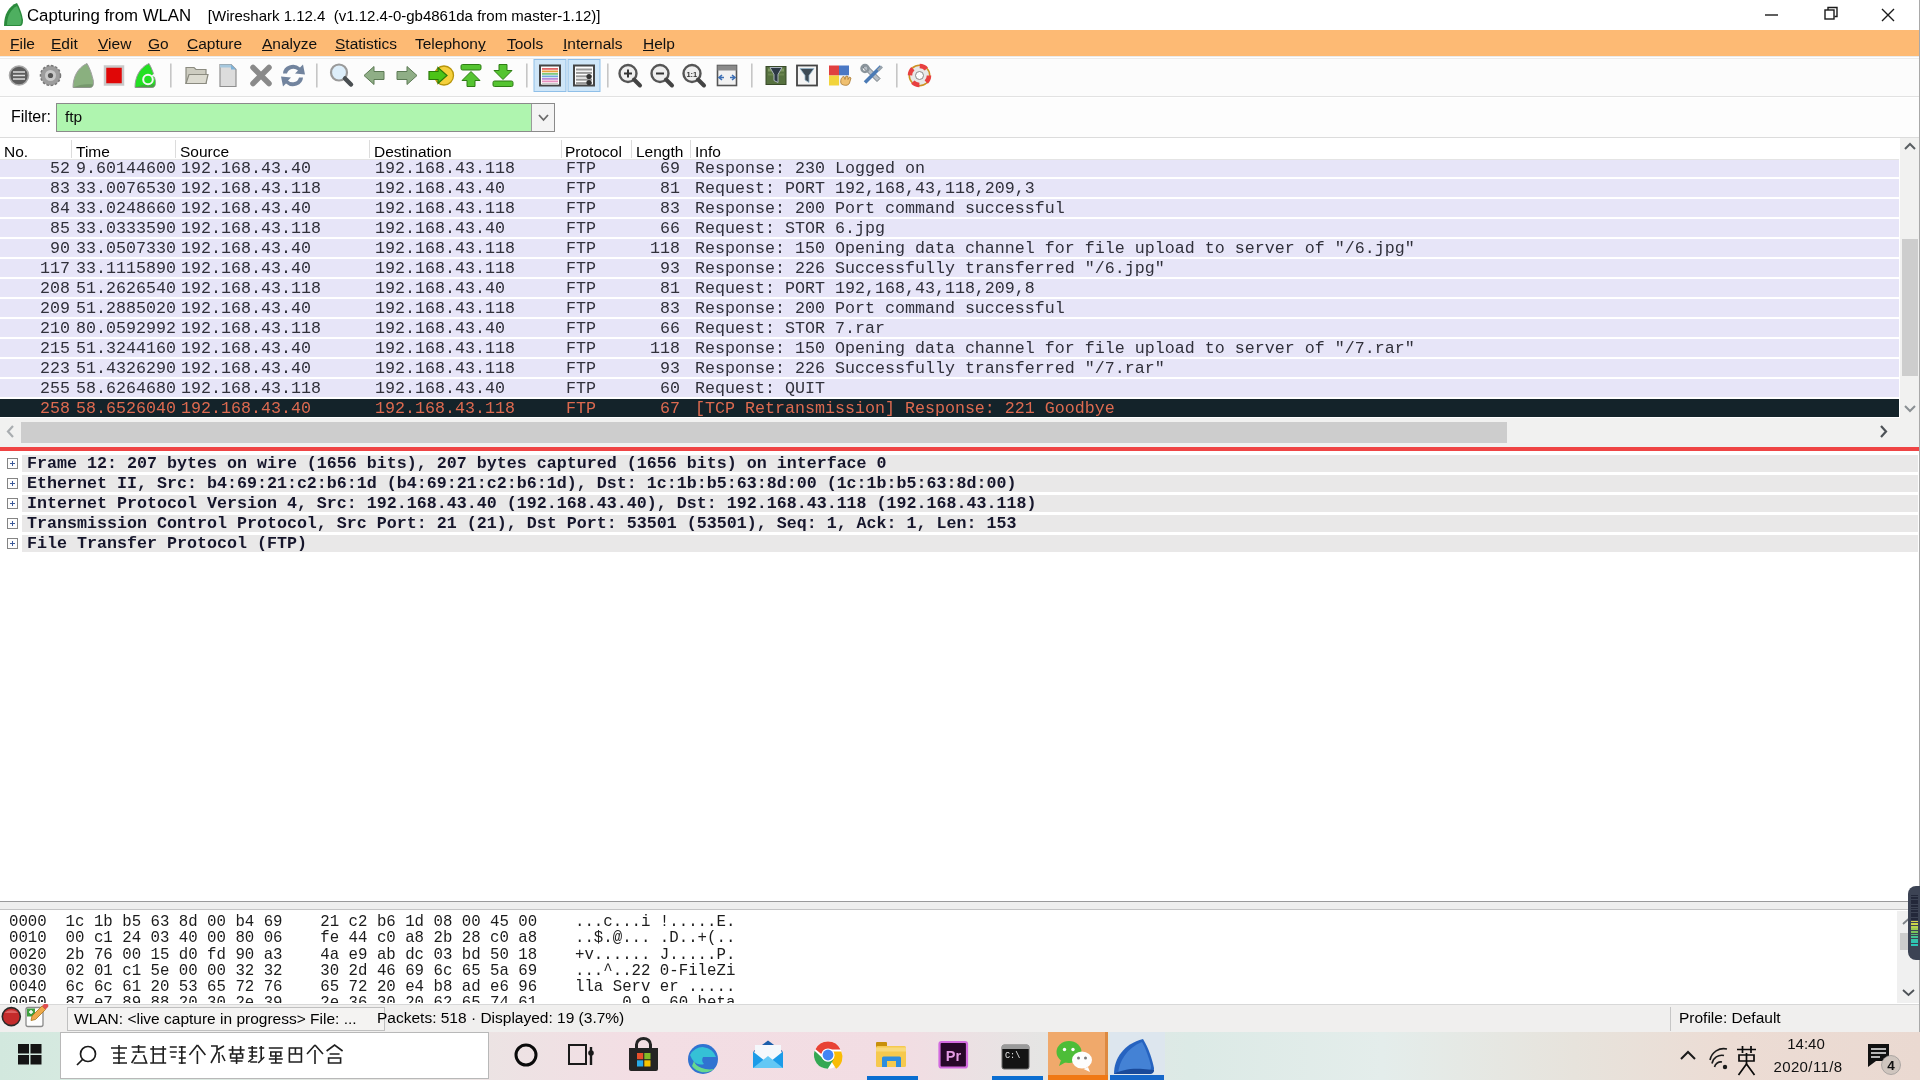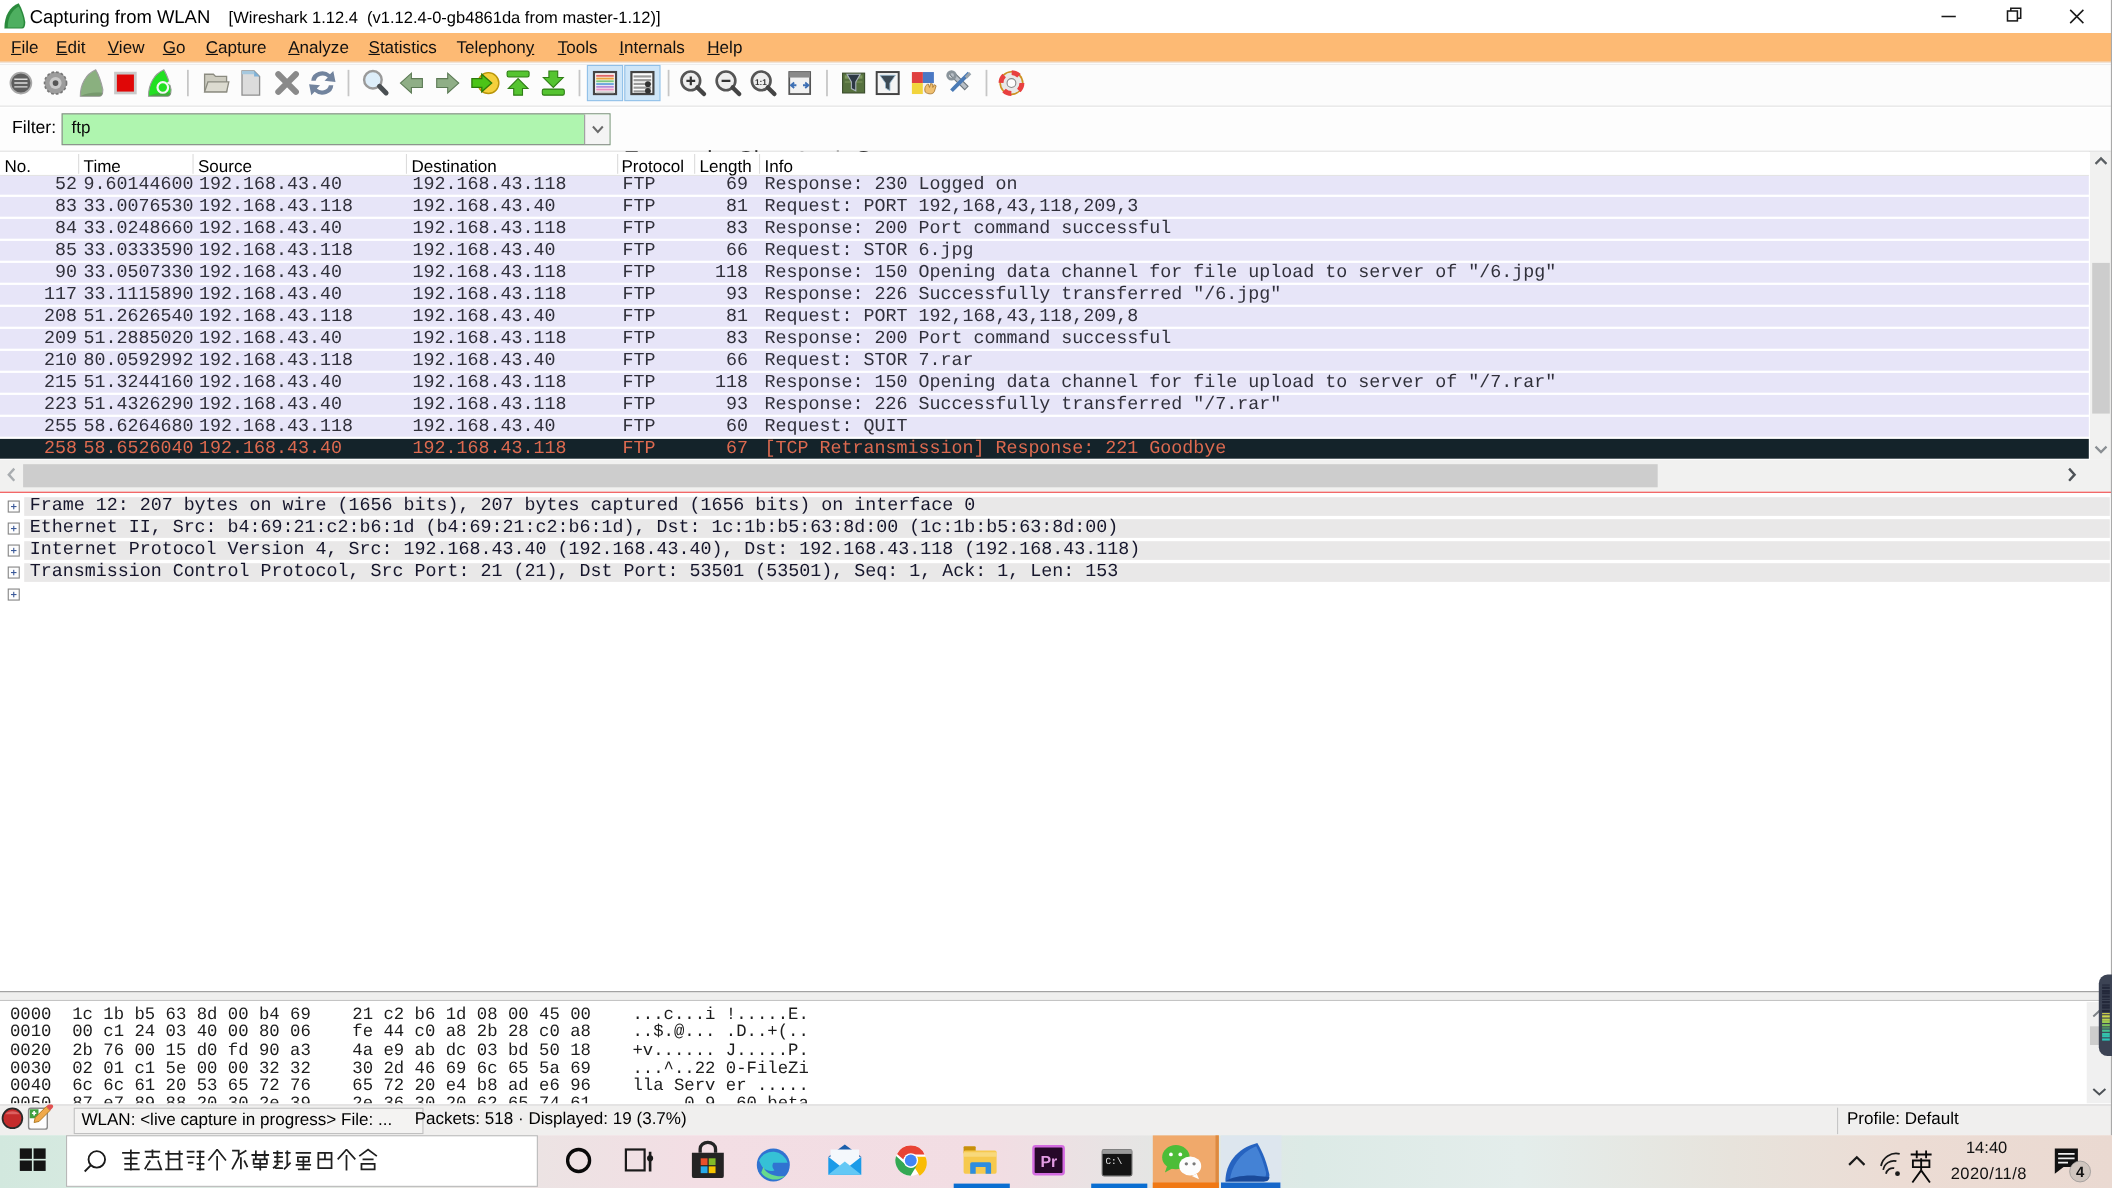--- a/index.html
+++ b/index.html
@@ -44,21 +44,21 @@
   .prow .in { left:695px; }
   .prow.sel { background:#14232a; color:#dd6a50; }
 
   
   #vscroll1 { left:1900px; top:138px; width:20px; height:280px; background:#f1f1f0; }
   #vscroll1 .thumb { position:absolute; left:2px; top:101px; width:16px; height:137px; background:#cdcdcd; }
   #hscroll { left:0; top:418px; width:1920px; height:29px; background:#f1f1f0; }
   #hscroll .thumb { position:absolute; left:21px; top:4px; width:1486px; height:21px; background:#cdcdcd; }
 
   
-  #details { left:0; top:447px; width:1920px; height:456px; background:#ffffff; border-top:1px solid #ef4444; }
+  #details { left:0; top:447px; width:1920px; height:456px; background:#ffffff; border-top:4px solid #ef4444;font-weight:bold; }
   .drow { position:absolute; left:22px; width:1896px; height:17px; background:#e9e8e8; }
   .drow .txt { position:absolute; left:5px; top:-1px; font-family:"Liberation Mono",monospace; font-size:16.67px; color:#16162c; white-space:pre; }
   .expander { position:absolute; left:7px; width:11px; height:11px; background:#fdfdfd; border:1px solid #848484; }
   .expander:before { content:""; position:absolute; left:2px; top:4px; width:5px; height:1px; background:#3b5998; }
   .expander:after { content:""; position:absolute; left:4px; top:2px; width:1px; height:5px; background:#3b5998; }
 
   
   #hexpane { left:0; top:909px; width:1920px; height:94px; background:#ffffff; border-top:1px solid #c4c4c4; }
   #detbot { left:0; top:901px; width:1920px; height:8px; background:#efefee; border-top:1px solid #9a9a9a; }
   #hexinner { position:absolute; left:0; top:4px; width:1896px; height:89px; overflow:hidden; }
@@ -410,20 +410,23 @@
     </div>
 <div class="expander" style="top:27px;"></div>
 <div class="drow" style="top:44px;">
       <div class="txt">Internet Protocol Version 4, Src: 192.168.43.40 (192.168.43.40), Dst: 192.168.43.118 (192.168.43.118)</div>
     </div>
 <div class="expander" style="top:47px;"></div>
 <div class="drow" style="top:64px;">
       <div class="txt">Transmission Control Protocol, Src Port: 21 (21), Dst Port: 53501 (53501), Seq: 1, Ack: 1, Len: 153</div>
     </div>
 <div class="expander" style="top:67px;"></div>
+<div class="drow" style="top:84px;">
+      <div class="txt">File Transfer Protocol (FTP)</div>
+    </div>
 <div class="expander" style="top:87px;"></div>
 </div>
 
 <div class="abs" id="detbot"></div>
 <div class="abs" id="hexpane">
   <div id="hexinner">
       <pre id="hexpre">0000  1c 1b b5 63 8d 00 b4 69    21 c2 b6 1d 08 00 45 00    ...c...i !.....E.
 0010  00 c1 24 03 40 00 80 06    fe 44 c0 a8 2b 28 c0 a8    ..$.@... .D..+(..
 0020  2b 76 00 15 d0 fd 90 a3    4a e9 ab dc 03 bd 50 18    +v...... J.....P.
 0030  02 01 c1 5e 00 00 32 32    30 2d 46 69 6c 65 5a 69    ...^..22 0-FileZi

